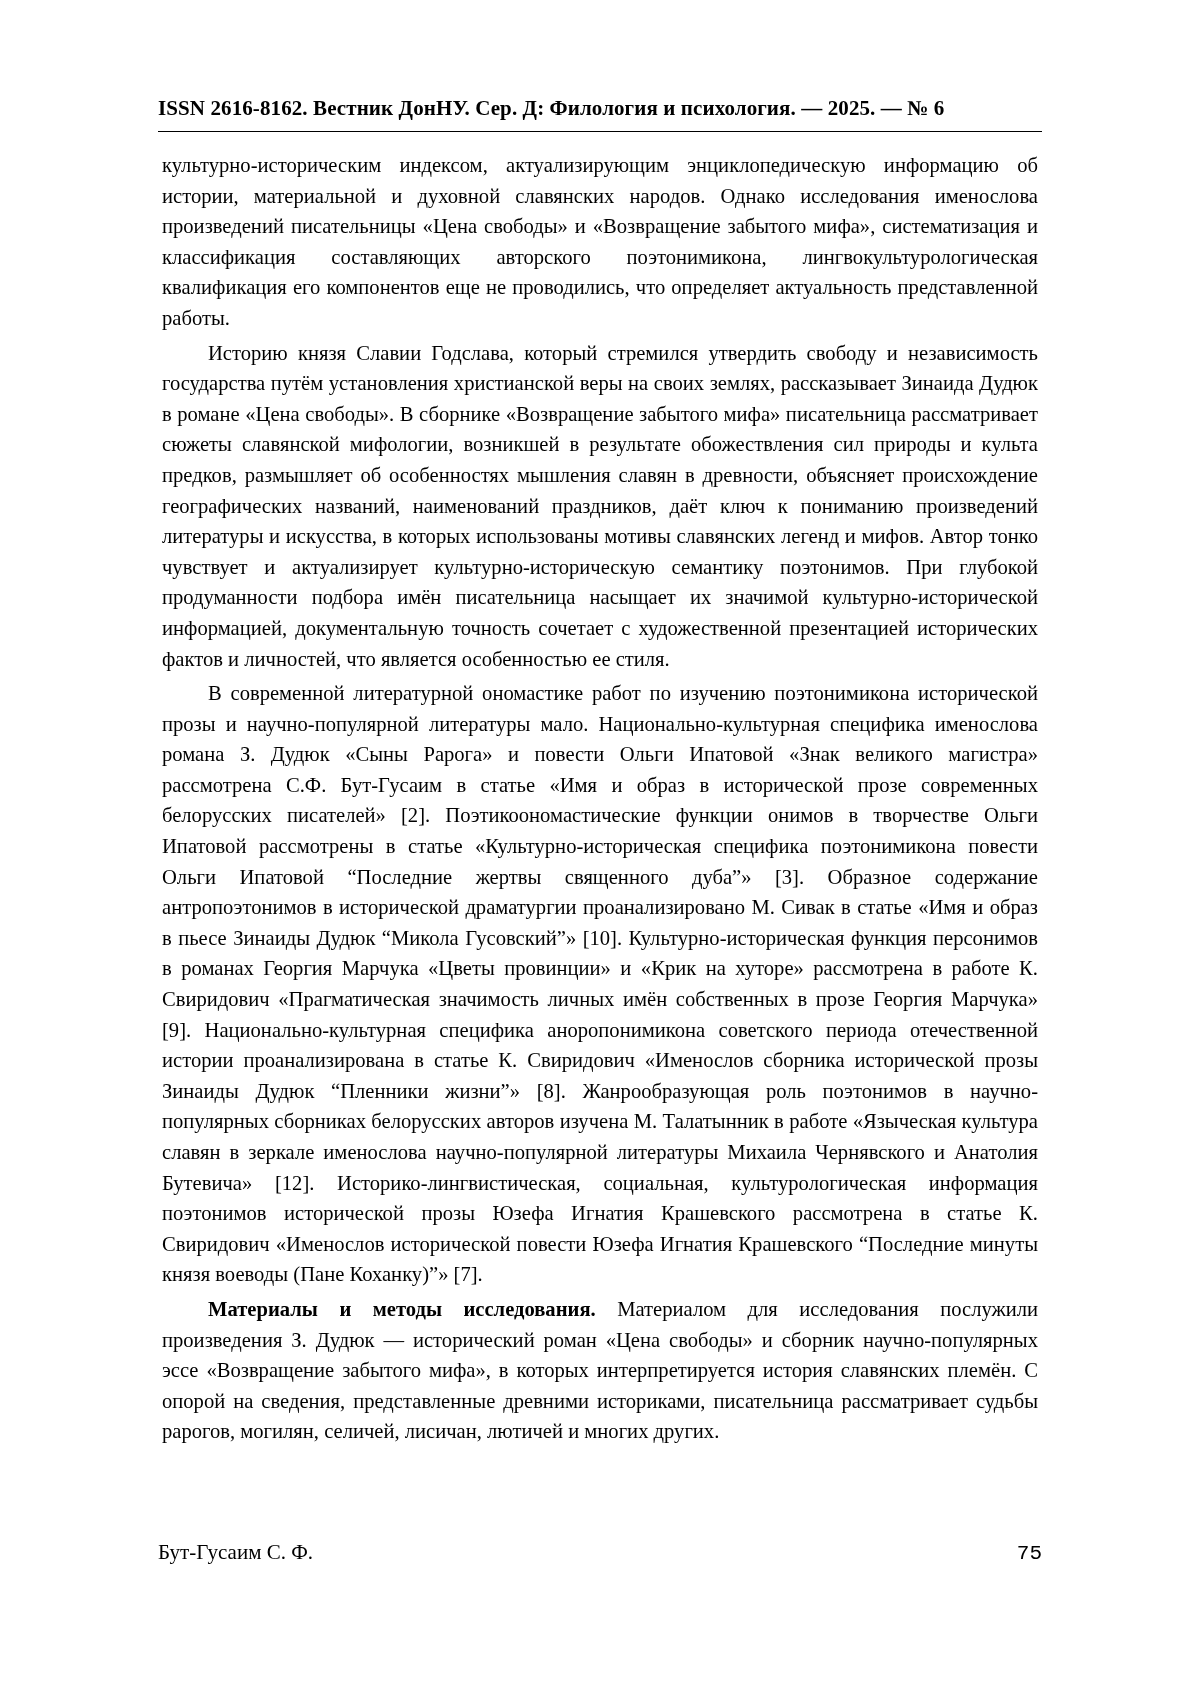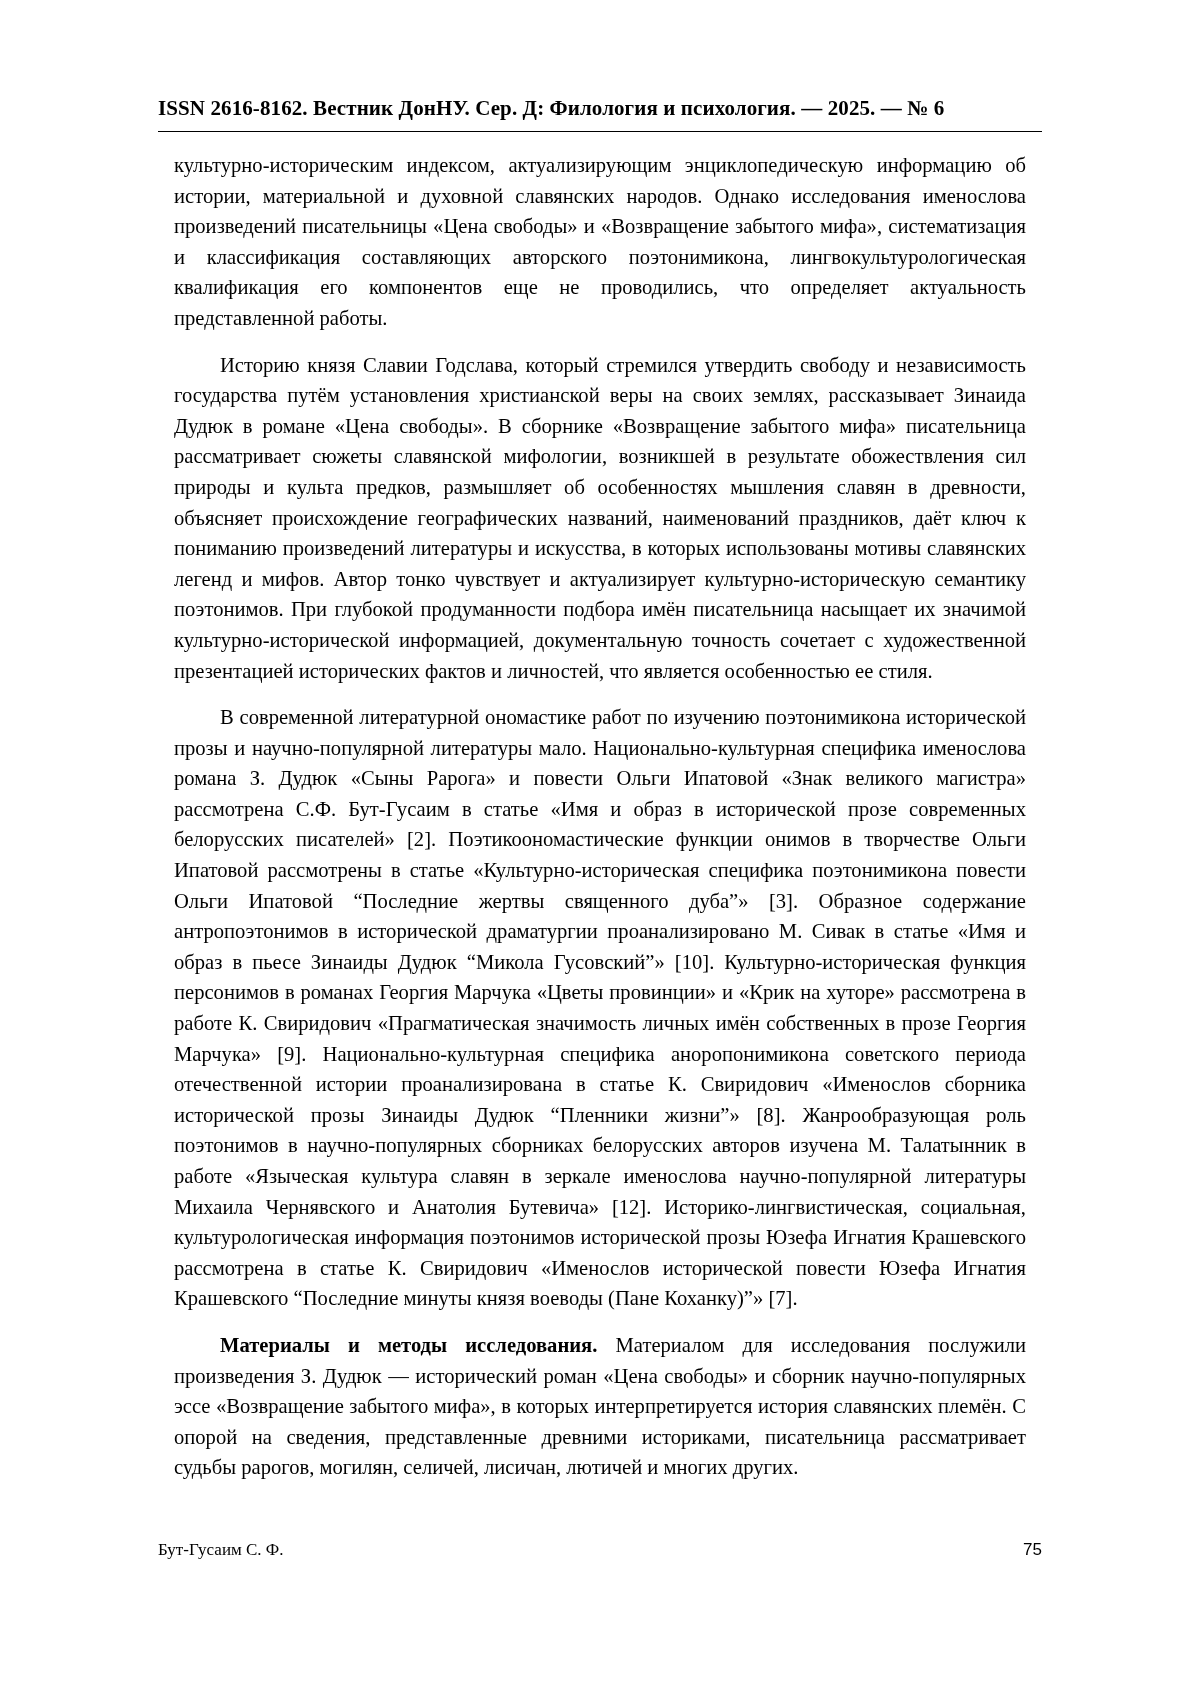--- a/index.html
+++ b/index.html
@@ -34,21 +34,21 @@
     white-space: nowrap;
     padding-bottom: 8px;
   }
   .rule {
     border-bottom: 1.6px solid #000;
     width: 884px;
     margin-top: 2px;
     margin-bottom: 18px;
   }
   .body-text p {
-    margin: 16px;
+    margin: 4px;
     text-align: justify;
     text-justify: inter-word;
     font-size: 20.6px;
     line-height: 30.6px;
     text-indent: 0;
     hyphens: none;
   }
   .body-text p.indent {
     text-indent: 46px;
   }
@@ -59,27 +59,27 @@
     font-weight: bold;
   }
   .footer {
     position: absolute;
     left: 158px;
     top: 1540px;
     width: 884px;
     display: flex;
     justify-content: space-between;
     align-items: flex-end;
-    font-size: 17px;
+    font-size: 21px;
   }
   .footer .author {
     font-family: "Liberation Serif", "DejaVu Serif", serif;
   }
   .footer .pageno {
-    font-family: Liberation Sans, sans-serif;
+    font-family: Liberation Mono, monospace;
   }
 </style>
 </head>
 <body>
 
 <div class="page">
 
   <div class="content">
 
     <div class="running-head">ISSN 2616-8162. Вестник ДонНУ. Сер. Д: Филология и психология. — 2025. — № 6</div>

